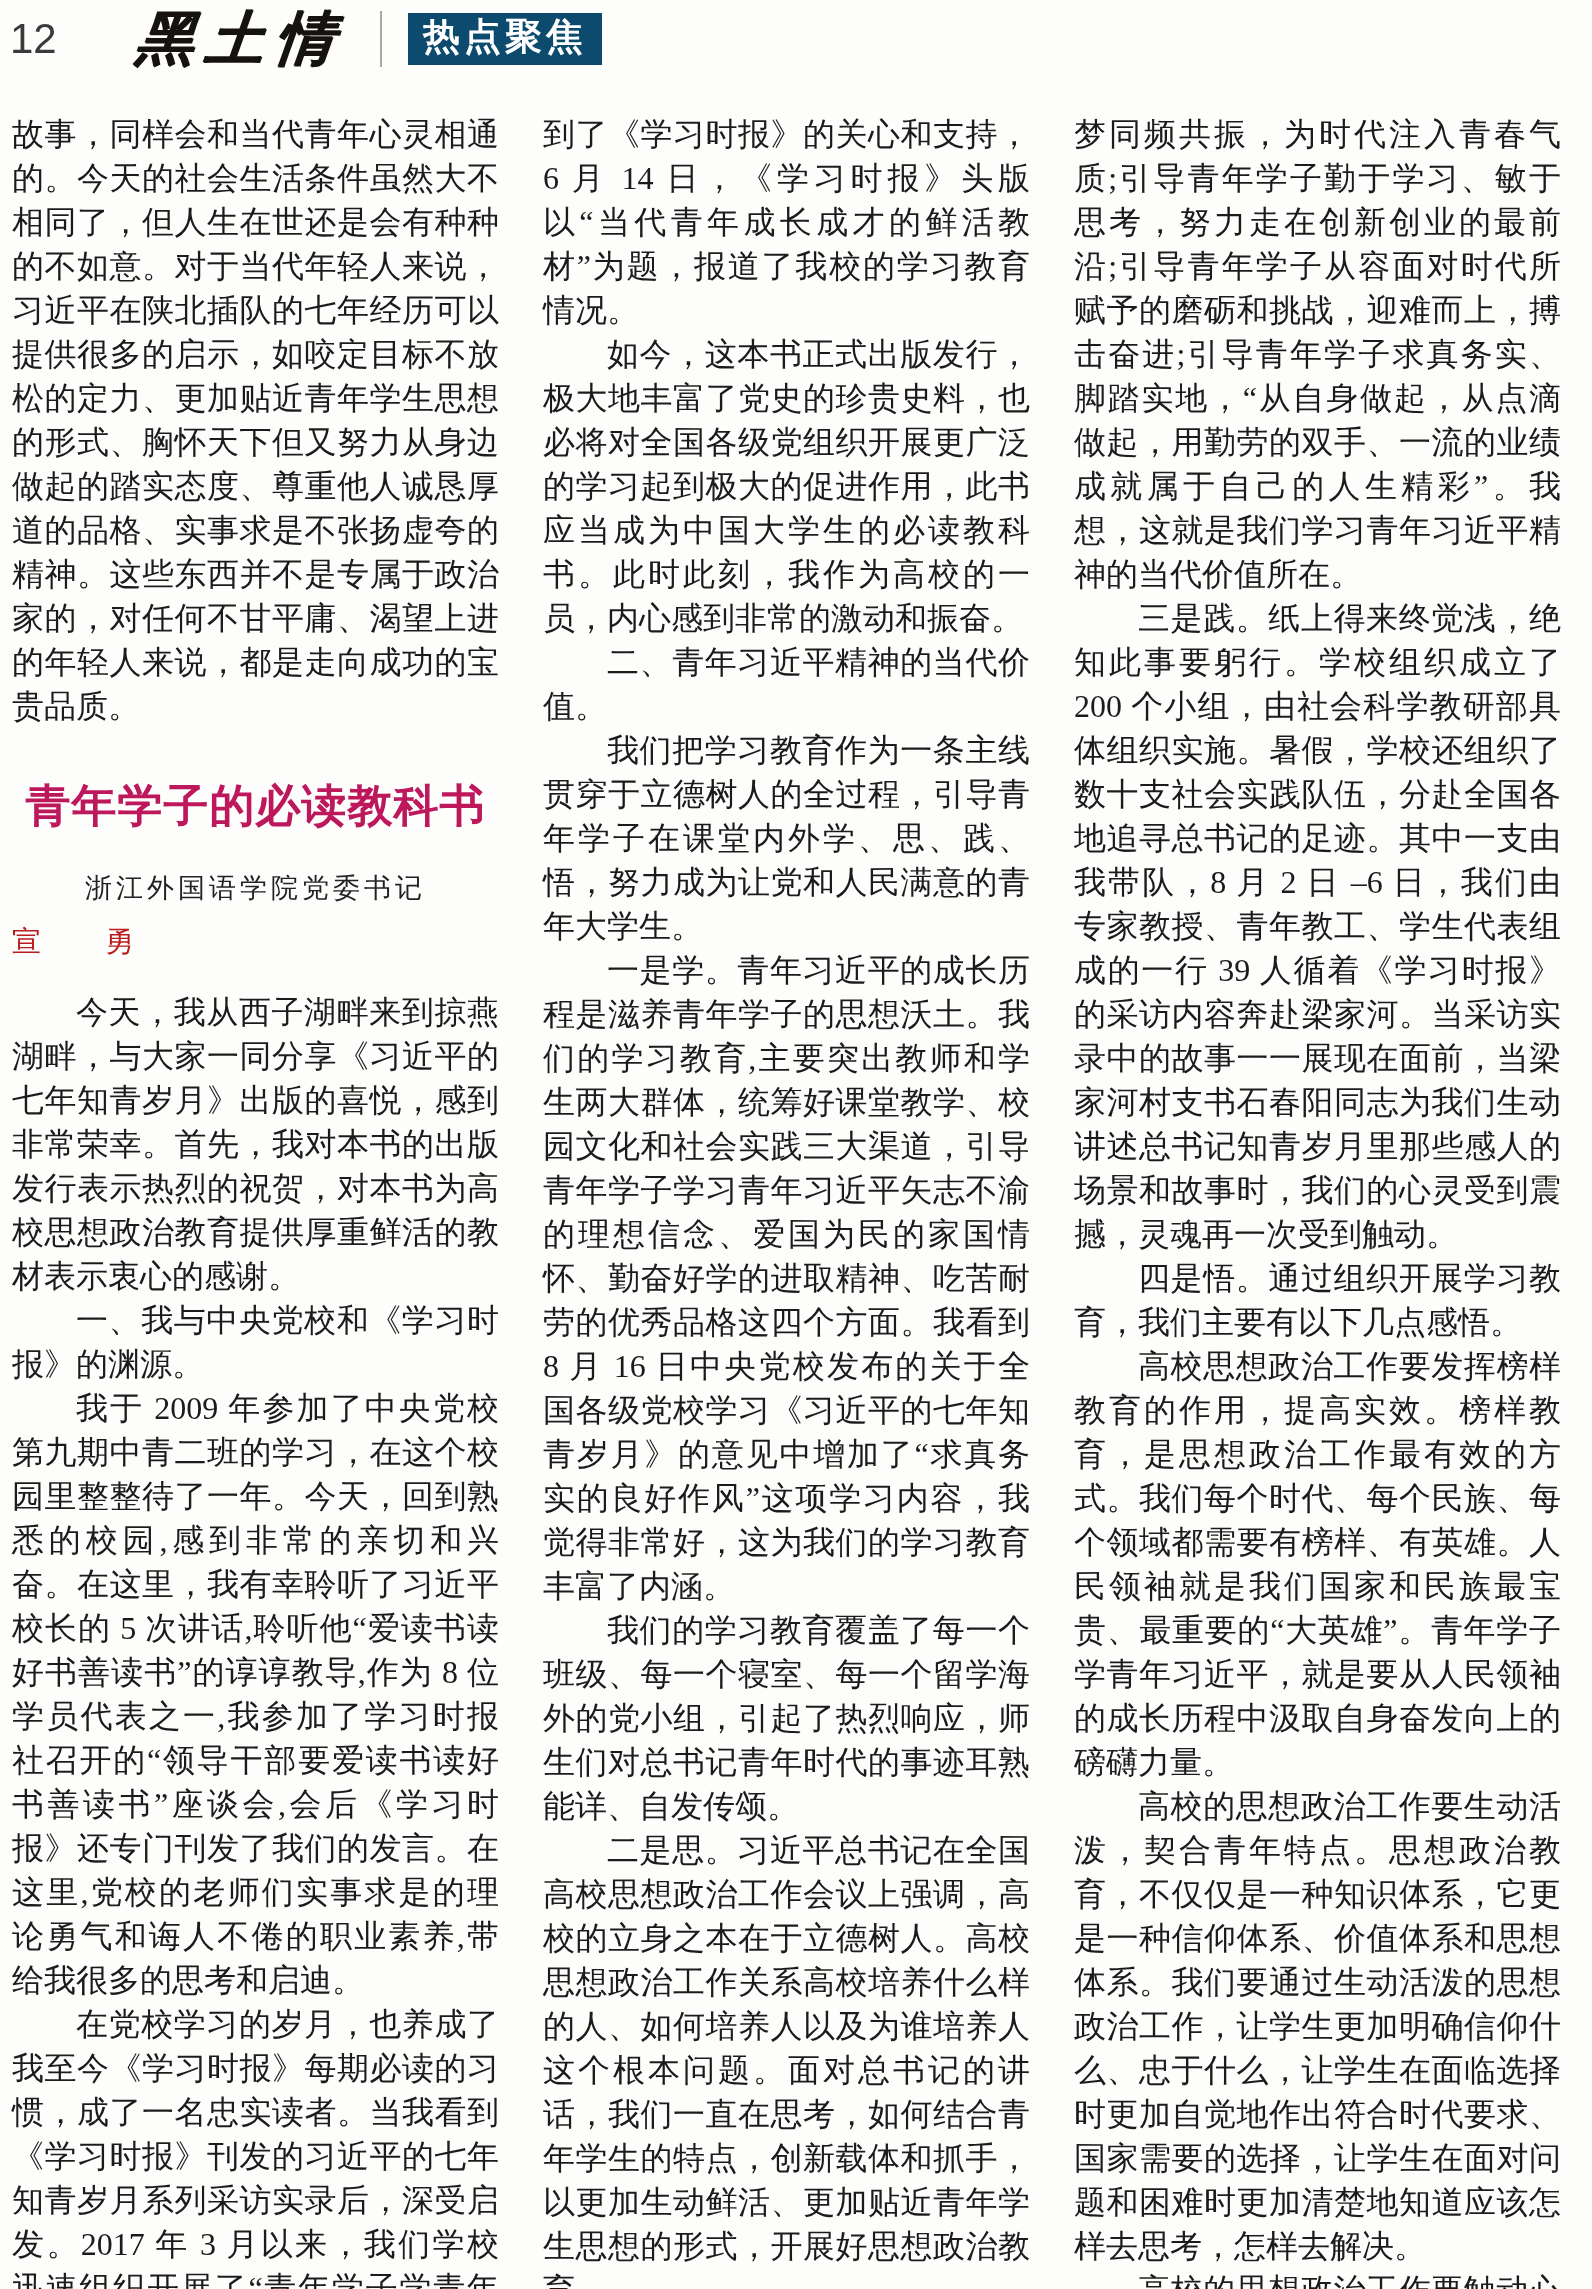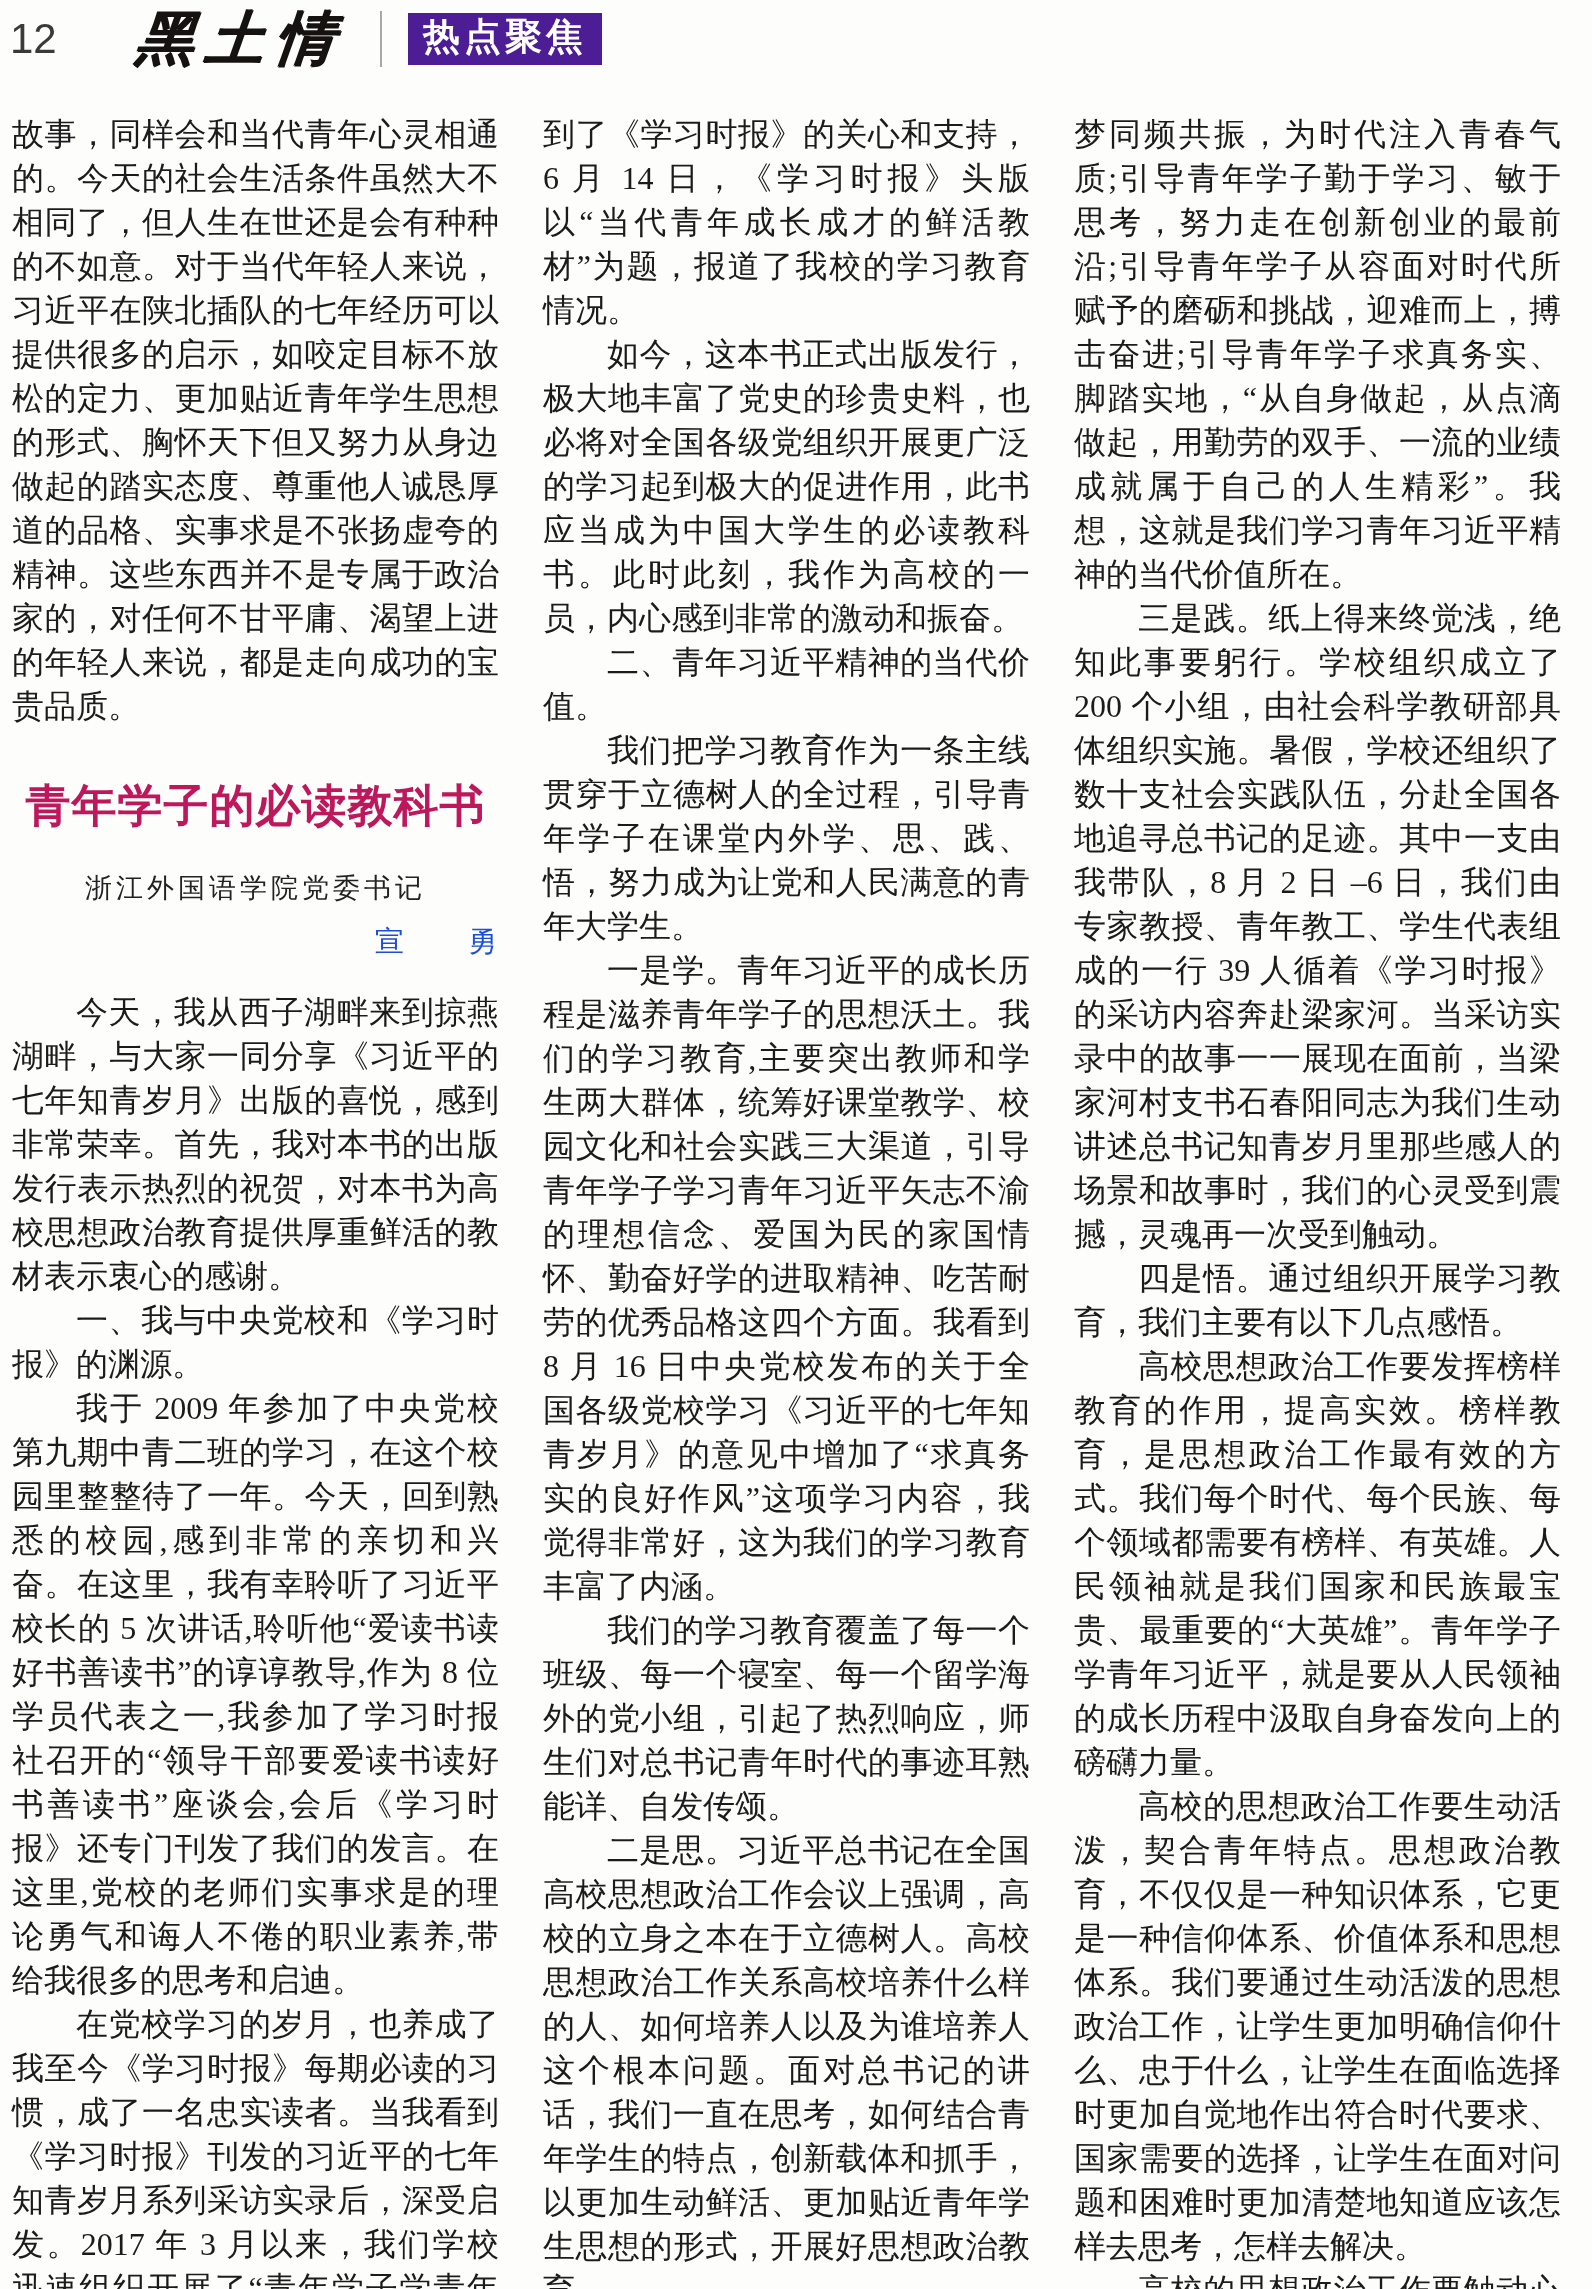--- a/index.html
+++ b/index.html
@@ -23,21 +23,21 @@
     font-size:58px;font-weight:900;font-style:italic;
     letter-spacing:12px;color:#15120f;
     transform:skewX(-6deg);
     text-shadow:1px 1px 0 #15120f;
   }
   .header-divider{
     width:2px;height:56px;background:#a9a6a3;
     margin:0 26px 0 34px;flex:0 0 auto;
   }
   .section-badge{
-    background:#4c1d95;color:#fff;
+    background:#0c4a6e;color:#fff;
     font-family:"Liberation Sans","DejaVu Sans",sans-serif;
     font-size:37px;font-weight:700;letter-spacing:4px;
     padding:3px 15px 7px 15px;line-height:1.15;
     flex:0 0 auto;
   }
   
   .columns{
     display:flex;gap:44px;
     padding:40px 14px 0 12px;
   }
@@ -51,22 +51,22 @@
   .article-title{
     font-family:"Liberation Sans","DejaVu Sans",sans-serif;
     font-size:45px;font-weight:900;letter-spacing:1px;
     text-align:center;margin:48px 0 34px 0;color:#be185d;
   }
   .byline{
     font-size:27px;text-align:center;letter-spacing:4px;
     margin:0 0 16px 0;color:#222;
   }
   .author{
-    font-size:29px;text-align:right;letter-spacing:2px;
-    margin:0 0 28px 0;color:#1d4ed8;
+    font-size:29px;text-align:left;letter-spacing:2px;
+    margin:0 0 28px 0;color:#b91c1c;
   }
 </style>
 </head>
 <body>
 
 <div class="page-header">
   <div class="page-number">12</div>
   <div class="masthead">黑土情</div>
   <div class="header-divider"></div>
   <div class="section-badge">热点聚焦</div>

